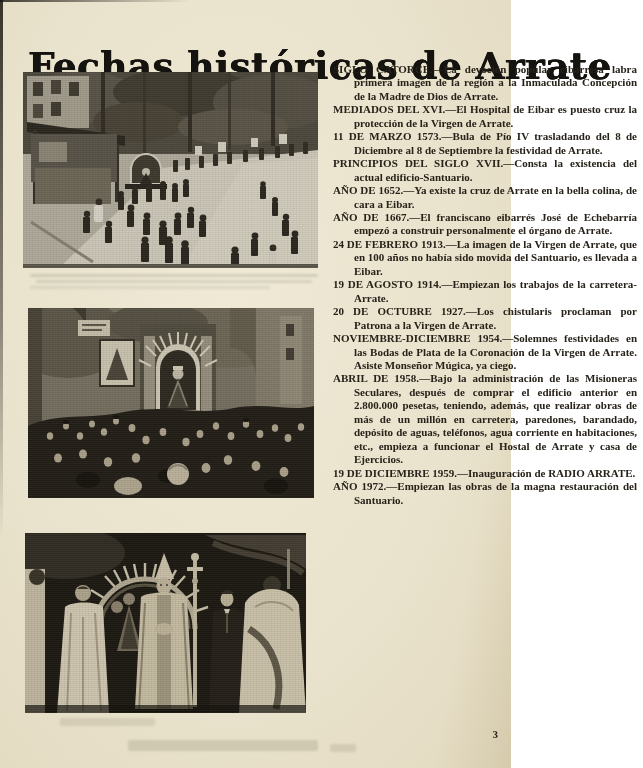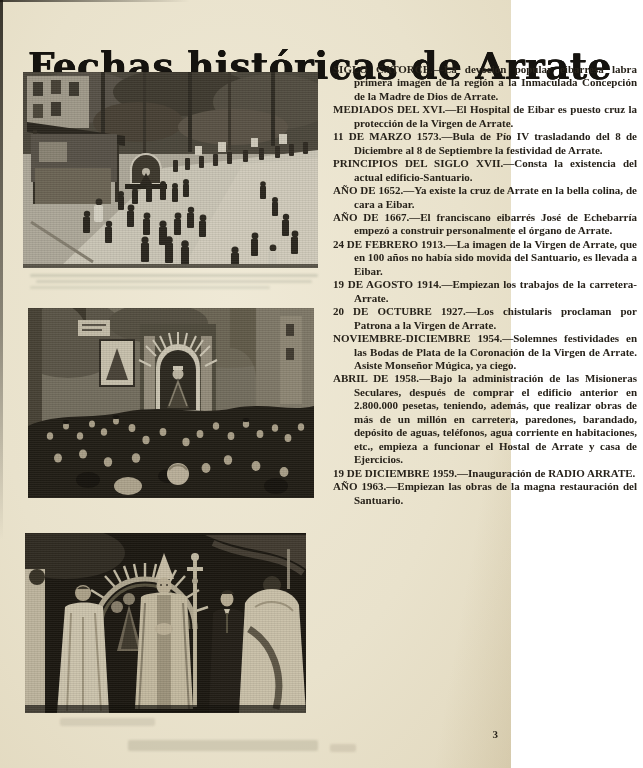--- a/index.html
+++ b/index.html
@@ -344,18 +344,18 @@
     <p><span>11 DE MARZO 1573.</span><span>—Bula de Pío IV trasladando del 8 de Diciembre al 8 de Septiembre la festividad de Arrate.</span></p>
     <p><span>PRINCIPIOS DEL SIGLO XVII.</span><span>—Consta la existencia del actual edificio-Santuario.</span></p>
     <p><span>AÑO DE 1652.</span><span>—Ya existe la cruz de Arrate en la bella colina, de cara a Eibar.</span></p>
     <p><span>AÑO DE 1667.</span><span>—El franciscano eibarrés José de Echebarría empezó a construir personalmente el órgano de Arrate.</span></p>
     <p><span>24 DE FEBRERO 1913.</span><span>—La imagen de la Virgen de Arrate, que en 100 años no había sido movida del Santuario, es llevada a Eibar.</span></p>
     <p><span>19 DE AGOSTO 1914.</span><span>—Empiezan los trabajos de la carretera-Arrate.</span></p>
     <p><span>20 DE OCTUBRE 1927.</span><span>—Los chistularis proclaman por Patrona a la Virgen de Arrate.</span></p>
     <p><span>NOVIEMBRE-DICIEMBRE 1954.</span><span>—Solemnes festividades en las Bodas de Plata de la Coronación de la Virgen de Arrate. Asiste Monseñor Múgica, ya ciego.</span></p>
     <p><span>ABRIL DE 1958.</span><span>—Bajo la administración de las Misioneras Seculares, después de comprar el edificio anterior en 2.800.000 pesetas, teniendo, además, que realizar obras de más de un millón en carretera, paredones, barandado, depósito de aguas, teléfonos, agua corriente en habitaciones, etc., empieza a funcionar el Hostal de Arrate y casa de Ejercicios.</span></p>
     <p><span>19 DE DICIEMBRE 1959.</span><span>—Inauguración de RADIO ARRATE.</span></p>
-    <p><span>AÑO 1963.</span><span>—Empiezan las obras de la magna restauración del Santuario.</span></p>
+    <p><span>AÑO 1972.</span><span>—Empiezan las obras de la magna restauración del Santuario.</span></p>
   </div>
 
   <div class="pagenum">3</div>
 
 </div>
 
 </body></html>

